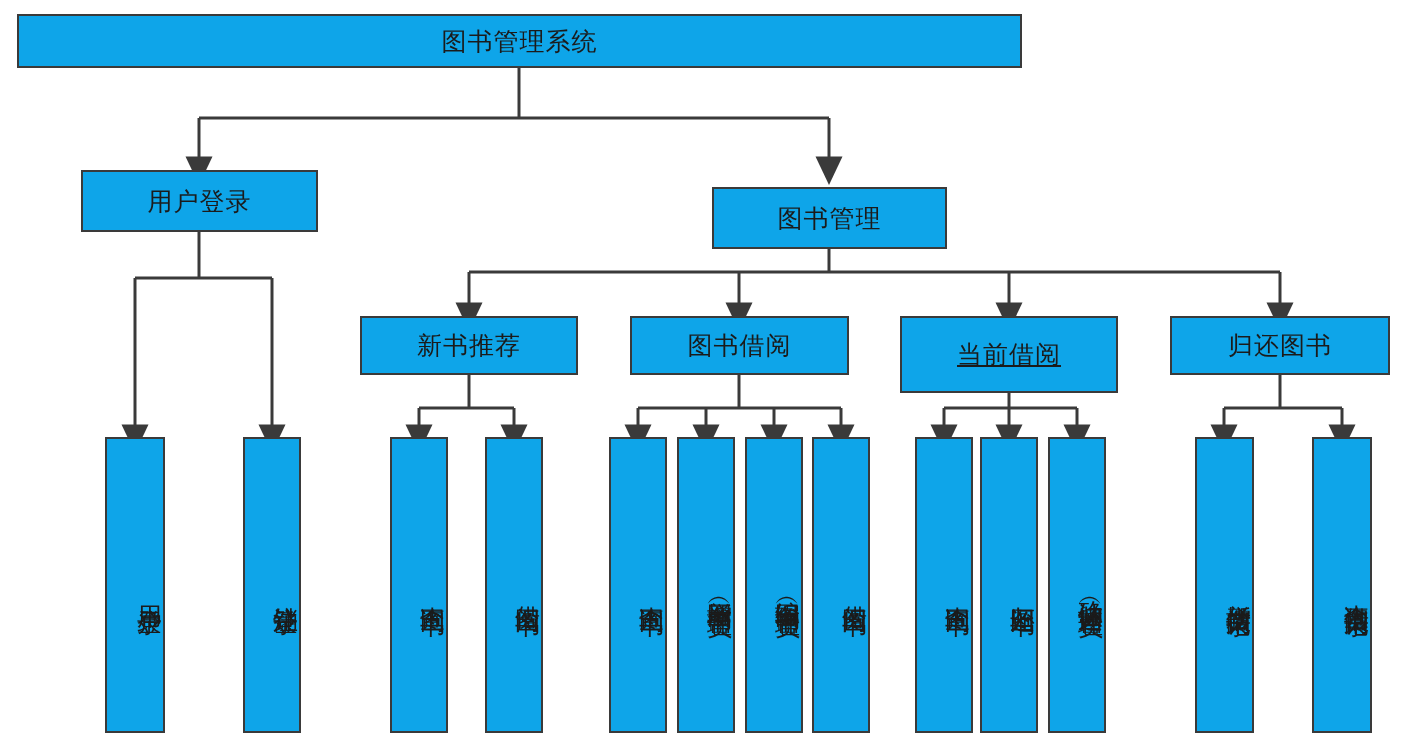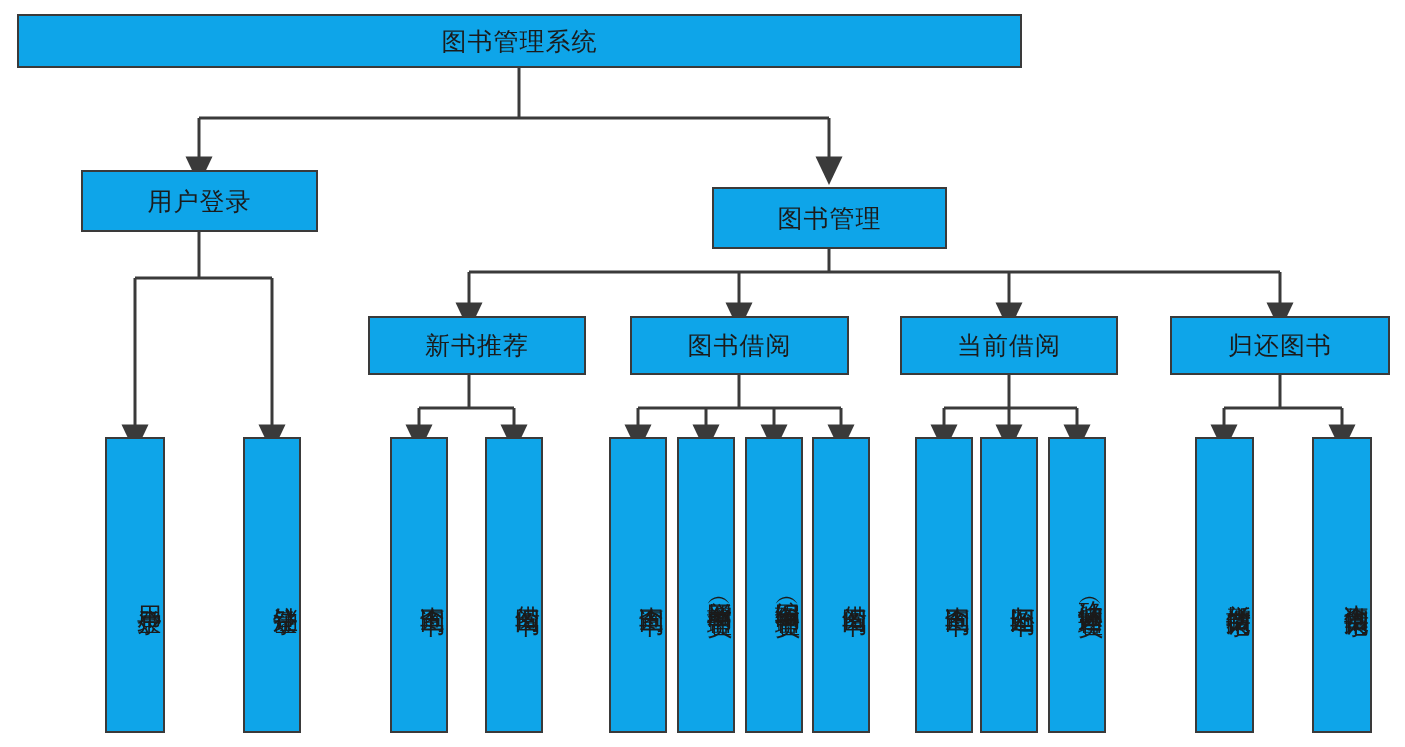--- a/index.html
+++ b/index.html
@@ -125,27 +125,27 @@
 
   <div id="level2-layer">
       <div class="node horiz" style="left: 81px; top: 170px; width: 237px; height: 62px;">
         <span class="">用户登录</span>
       </div>
       <div class="node horiz" style="left: 712px; top: 187px; width: 235px; height: 62px;">
         <span class="">图书管理</span>
       </div>
     </div>
   <div id="level3-layer">
-      <div class="node horiz" style="left: 368px; top: 316px; width: 218px; height: 59px;">
+      <div class="node horiz" style="left: 360px; top: 316px; width: 218px; height: 59px;">
         <span class="">新书推荐</span>
       </div>
       <div class="node horiz" style="left: 630px; top: 316px; width: 219px; height: 59px;">
         <span class="">图书借阅</span>
       </div>
-      <div class="node horiz" style="left: 900px; top: 316px; width: 218px; height: 59px;">
+      <div class="node horiz" style="left: 900px; top: 316px; width: 218px; height: 77px; text-decoration: underline;">
         <span class="">当前借阅</span>
       </div>
       <div class="node horiz" style="left: 1170px; top: 316px; width: 220px; height: 59px;">
         <span class="">归还图书</span>
       </div>
     </div>
   <div id="leaf-layer">
       <div class="node leaf" style="left: 105px; top: 437px; width: 60px; height: 296px;">
         <span class="vtext">用户登录</span>
       </div>

